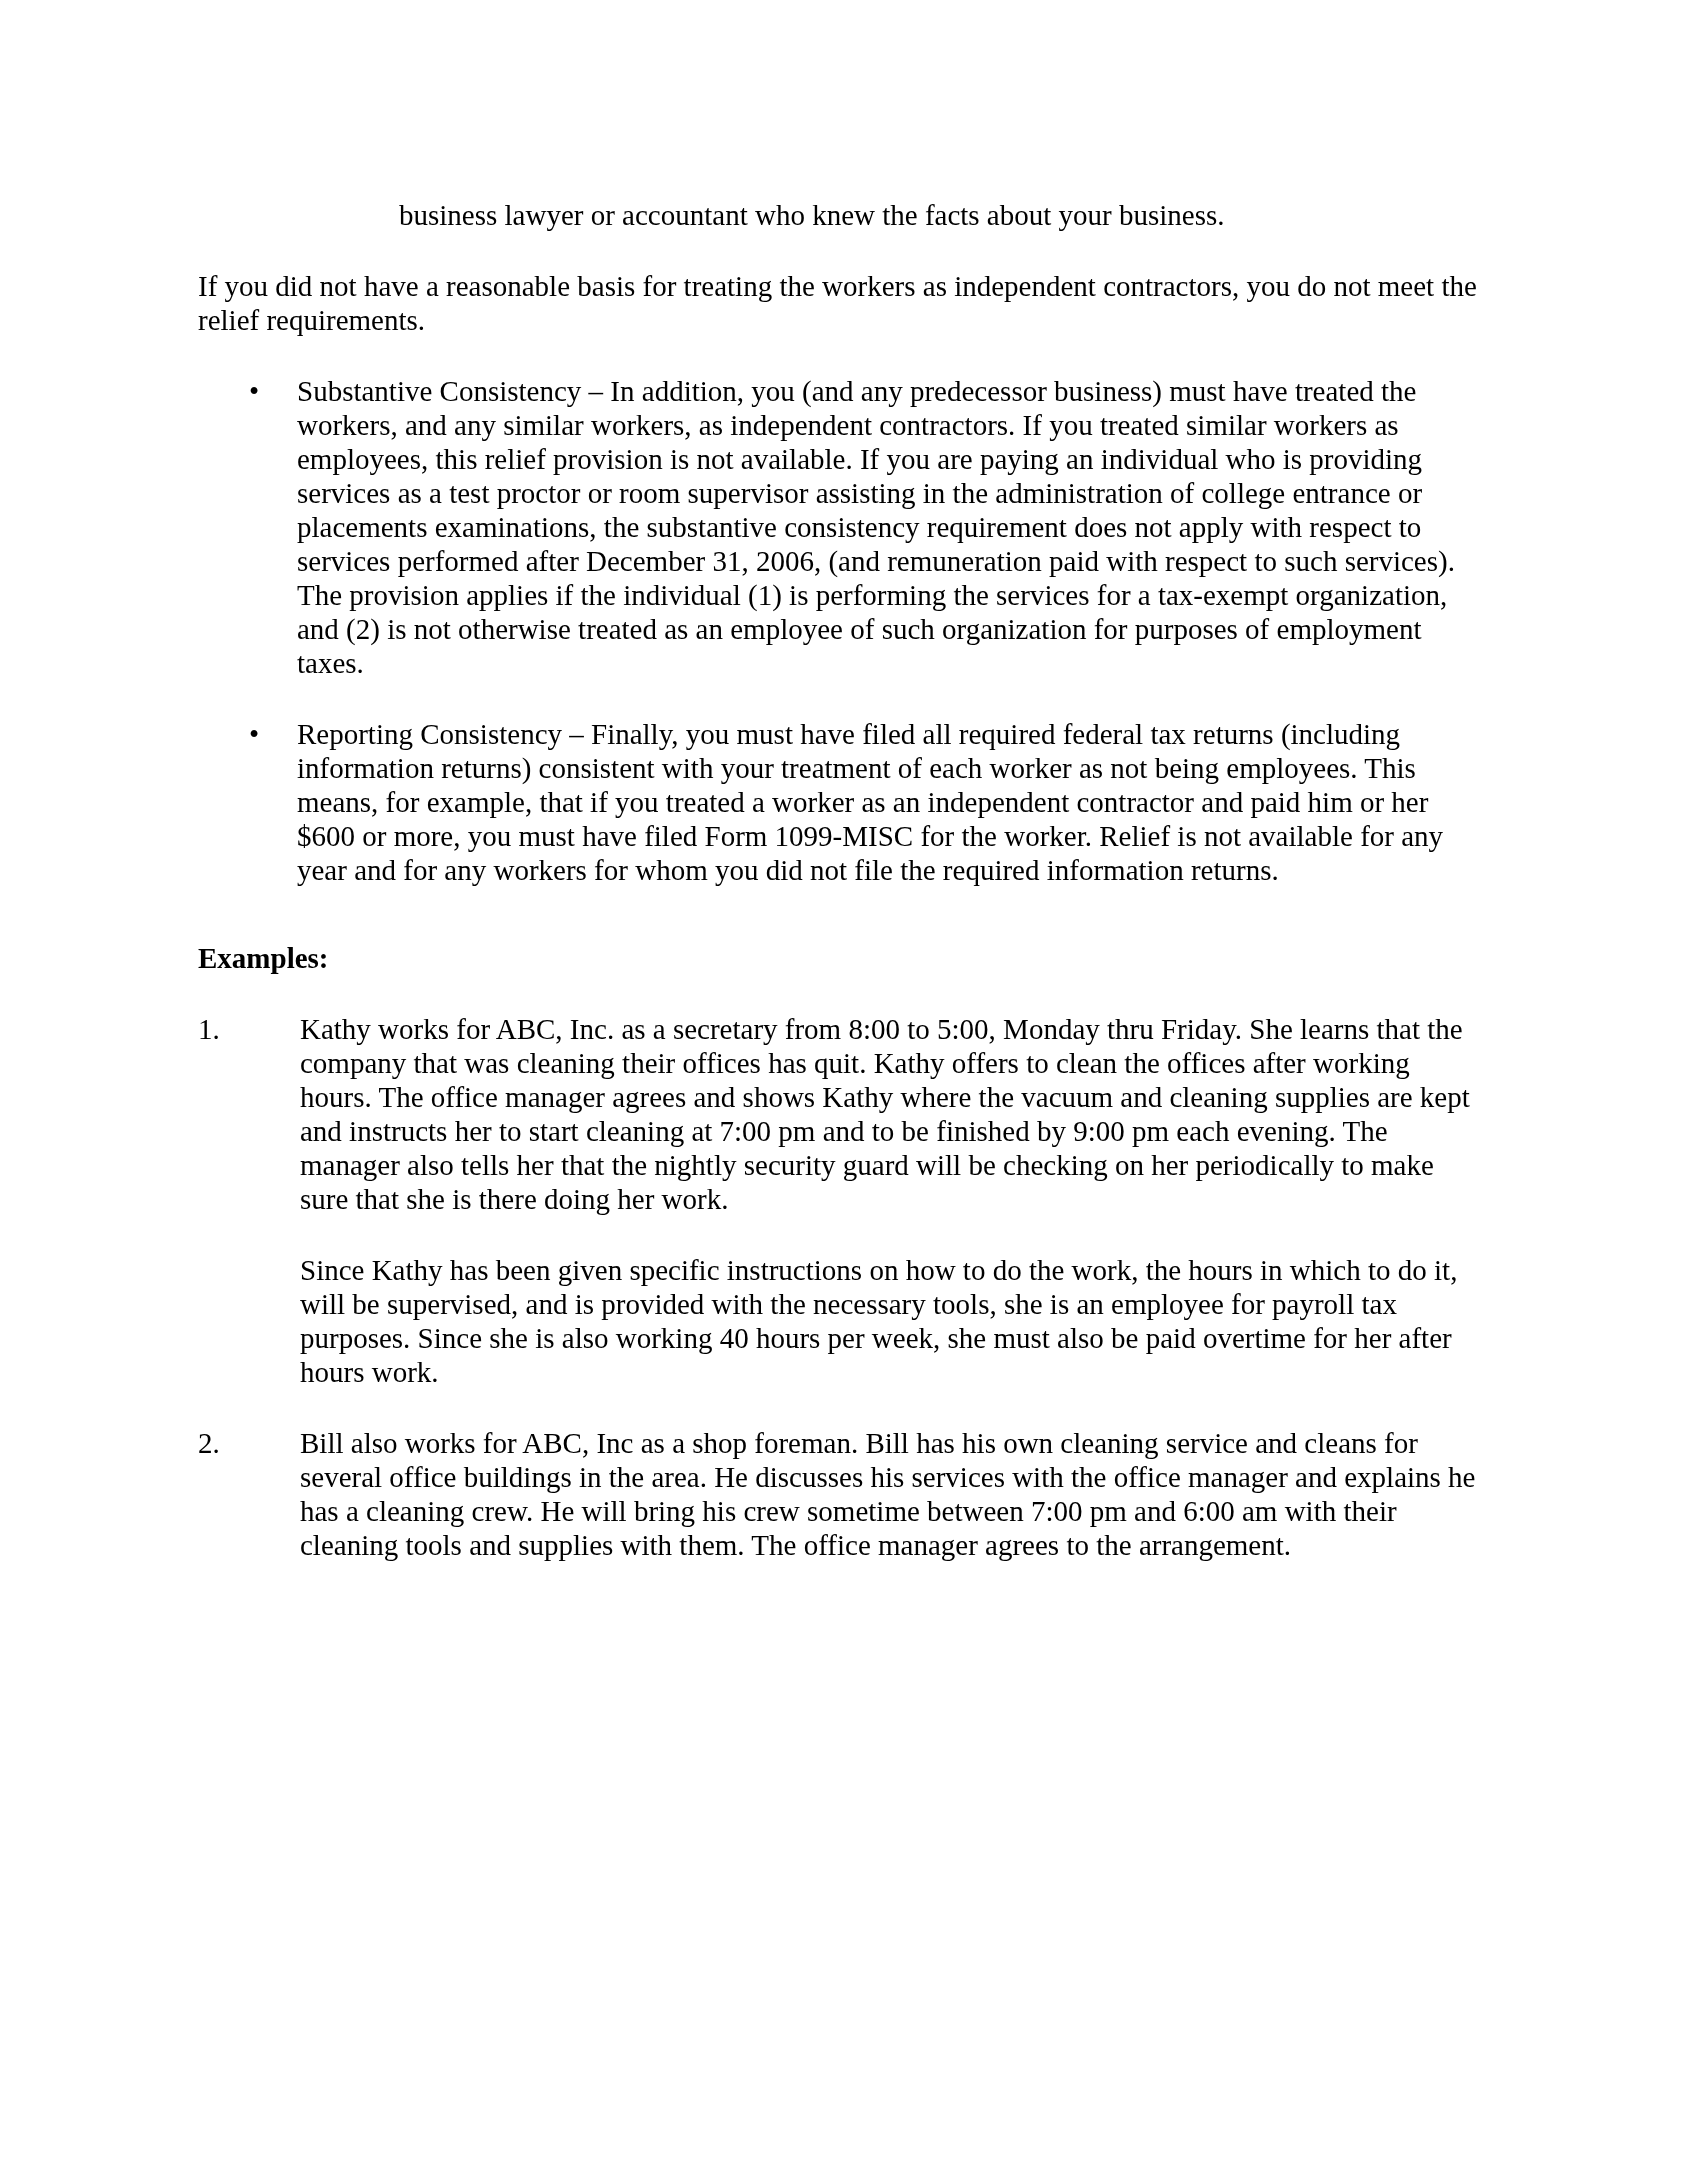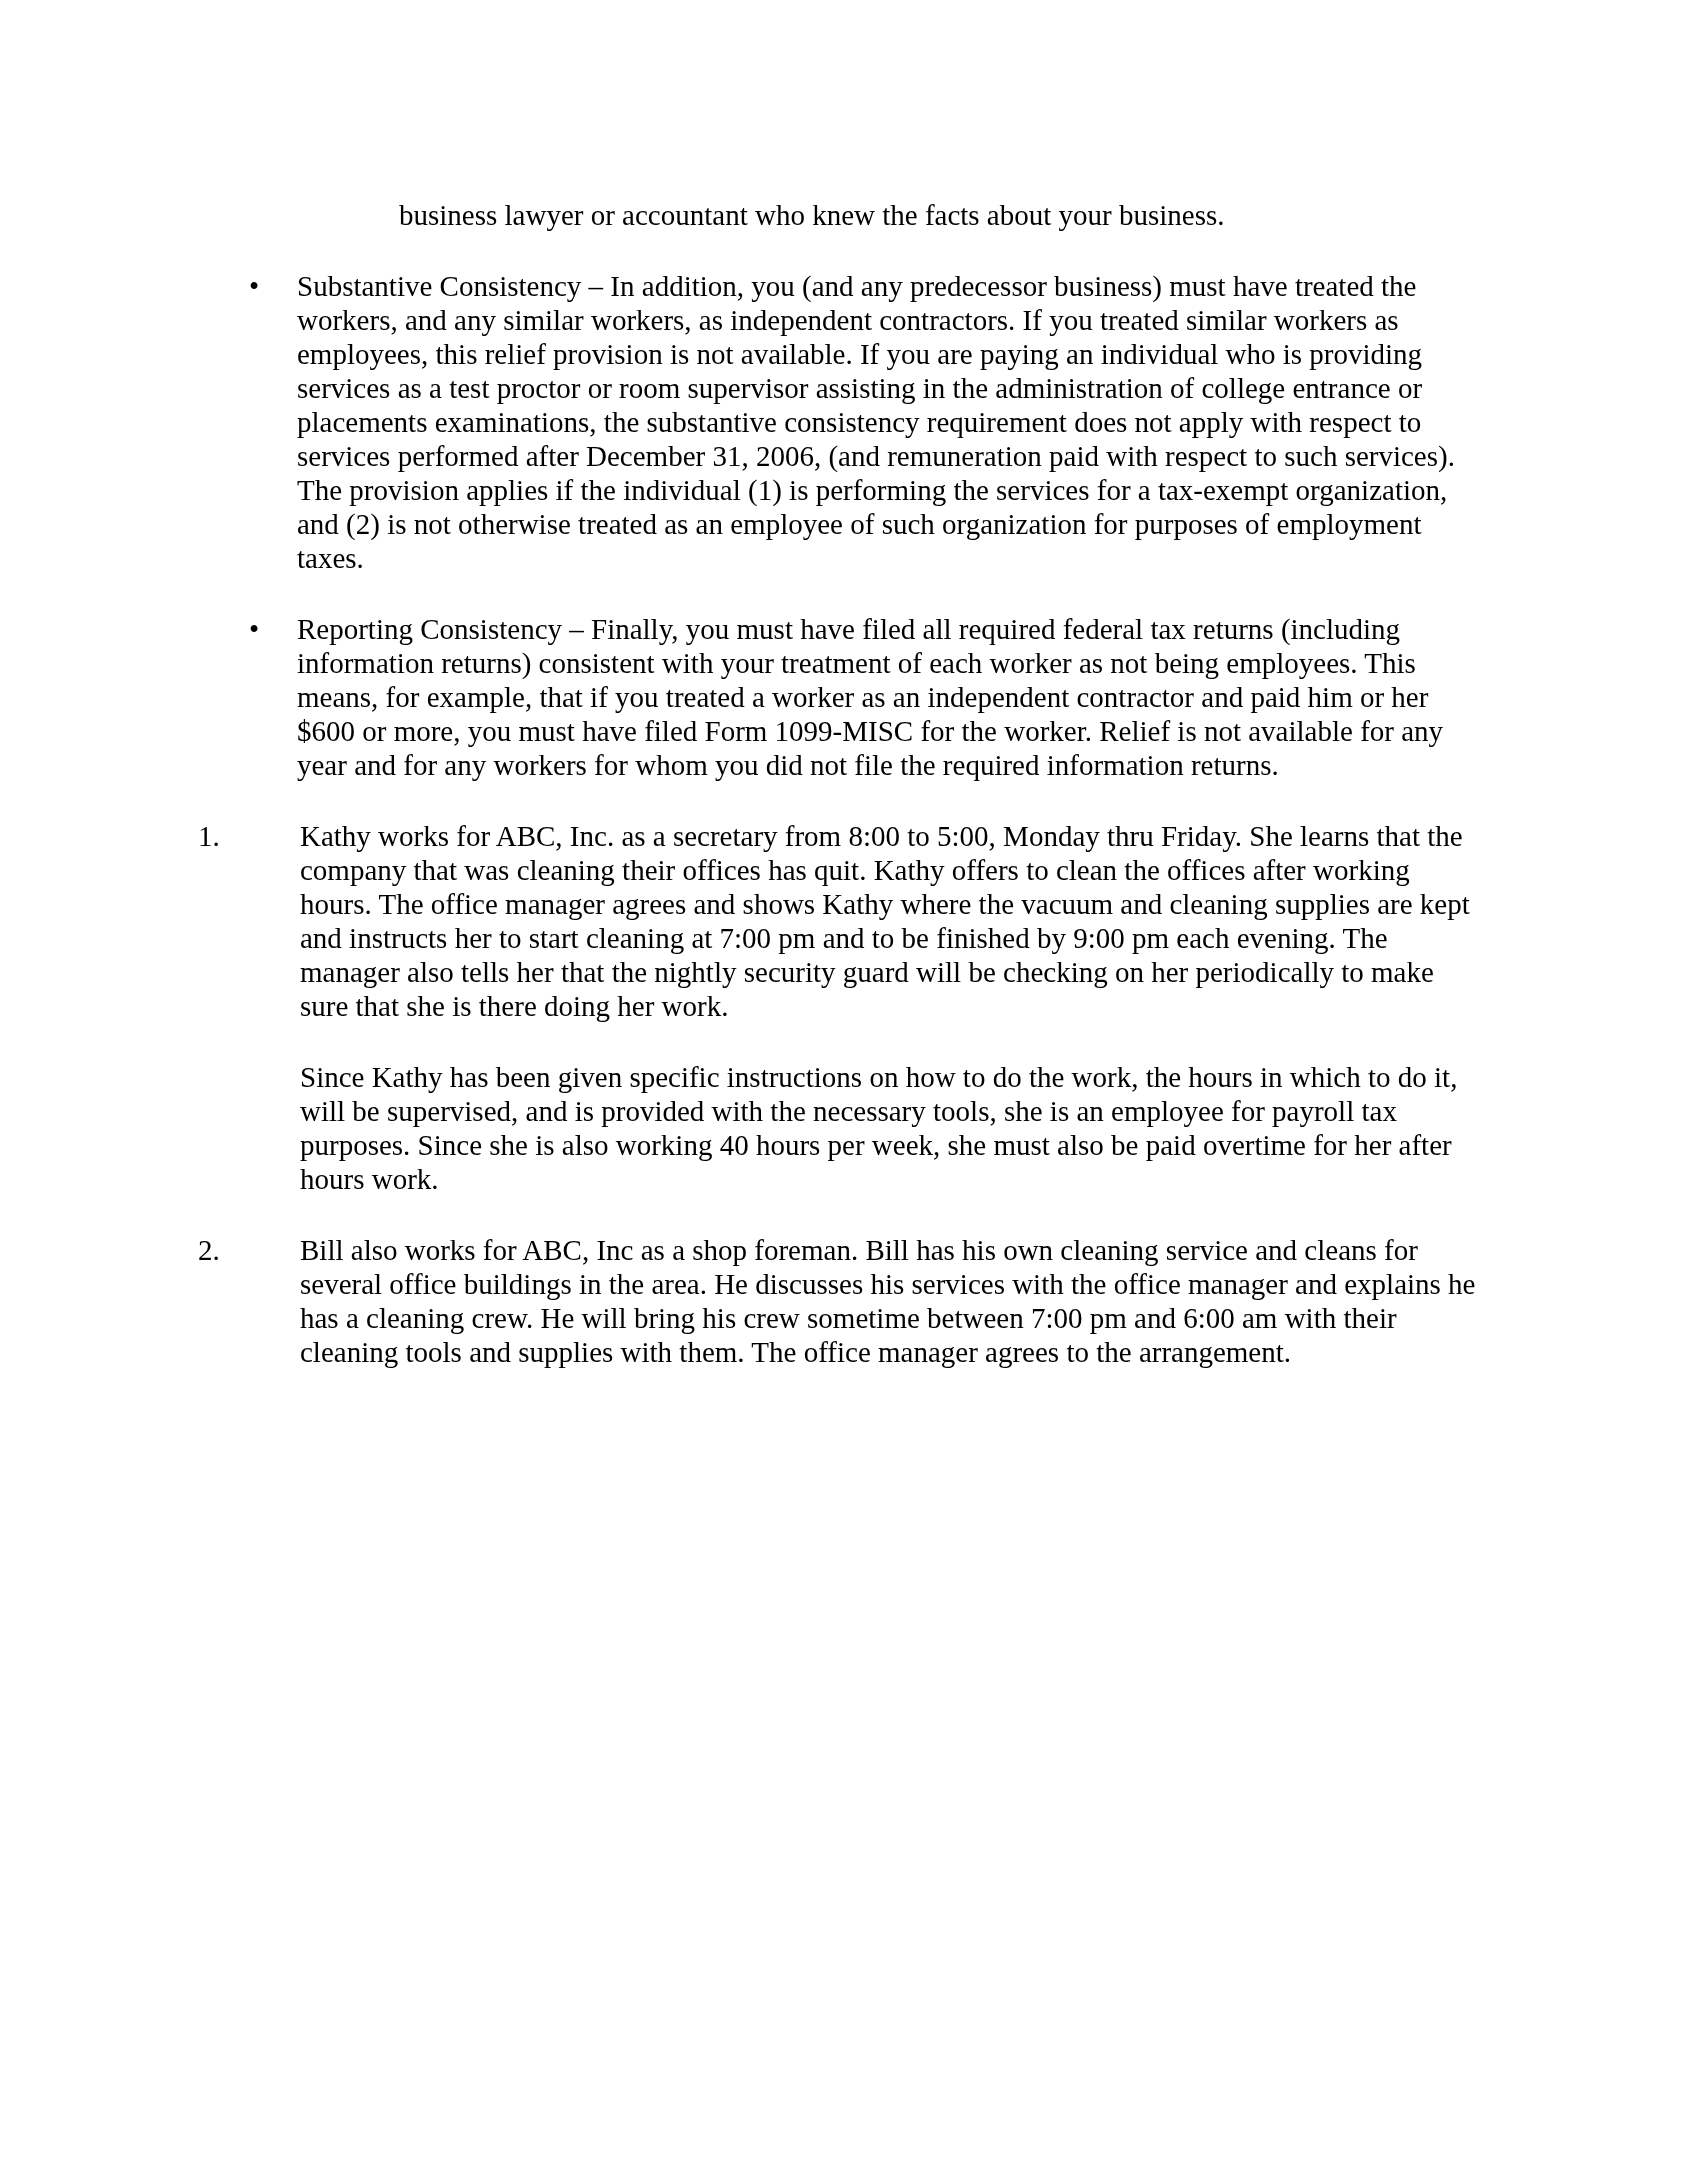--- a/index.html
+++ b/index.html
@@ -62,20 +62,22 @@
     margin-bottom: 0;
   }
 </style>
 </head>
 <body>
 
 <div class="page">
 
   <p class="para continuation">business lawyer or accountant who knew the facts about your business.</p>
 
+  <p class="para">If you did not have a reasonable basis for treating the workers as independent contractors, you do not meet the
+relief requirements.</p>
 
   <div class="bullet-item">
     <span class="bullet-marker">•</span>
     <div class="bullet-text">Substantive Consistency – In addition, you (and any predecessor business) must have treated the
 workers, and any similar workers, as independent contractors. If you treated similar workers as
 employees, this relief provision is not available. If you are paying an individual who is providing
 services as a test proctor or room supervisor assisting in the administration of college entrance or
 placements examinations, the substantive consistency requirement does not apply with respect to
 services performed after December 31, 2006, (and remuneration paid with respect to such services).
 The provision applies if the individual (1) is performing the services for a tax-exempt organization,
@@ -85,20 +87,21 @@
 
   <div class="bullet-item">
     <span class="bullet-marker">•</span>
     <div class="bullet-text">Reporting Consistency – Finally, you must have filed all required federal tax returns (including
 information returns) consistent with your treatment of each worker as not being employees. This
 means, for example, that if you treated a worker as an independent contractor and paid him or her
 $600 or more, you must have filed Form 1099-MISC for the worker. Relief is not available for any
 year and for any workers for whom you did not file the required information returns.</div>
   </div>
 
+  <p class="para examples-heading">Examples:</p>
 
   <div class="example">
     <span class="example-number">1.</span>
     <div class="example-para">Kathy works for ABC, Inc. as a secretary from 8:00 to 5:00, Monday thru Friday. She learns that the
 company that was cleaning their offices has quit. Kathy offers to clean the offices after working
 hours. The office manager agrees and shows Kathy where the vacuum and cleaning supplies are kept
 and instructs her to start cleaning at 7:00 pm and to be finished by 9:00 pm each evening. The
 manager also tells her that the nightly security guard will be checking on her periodically to make
 sure that she is there doing her work.</div>
     <div class="example-para">Since Kathy has been given specific instructions on how to do the work, the hours in which to do it,

